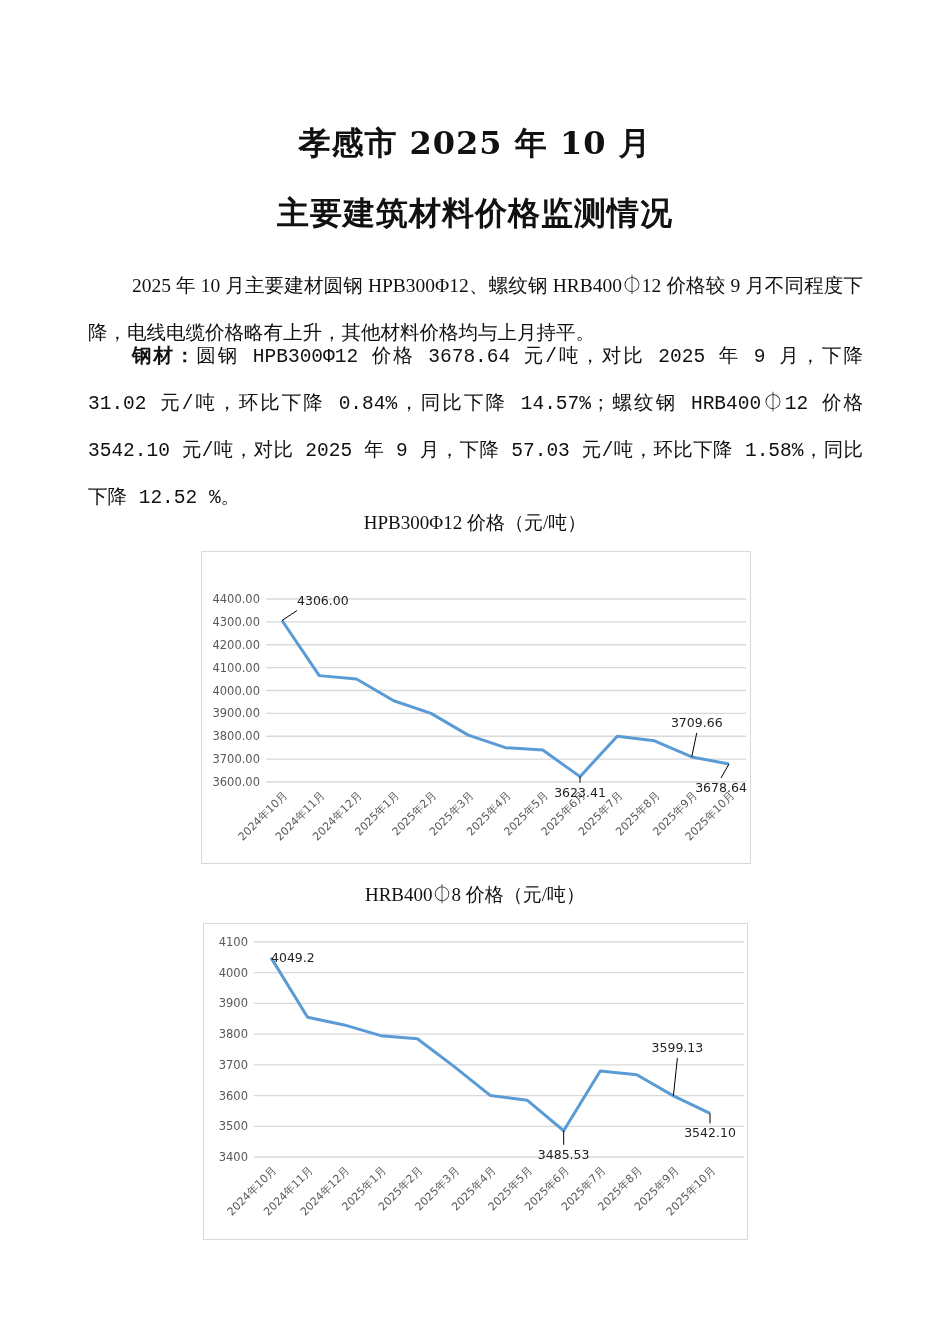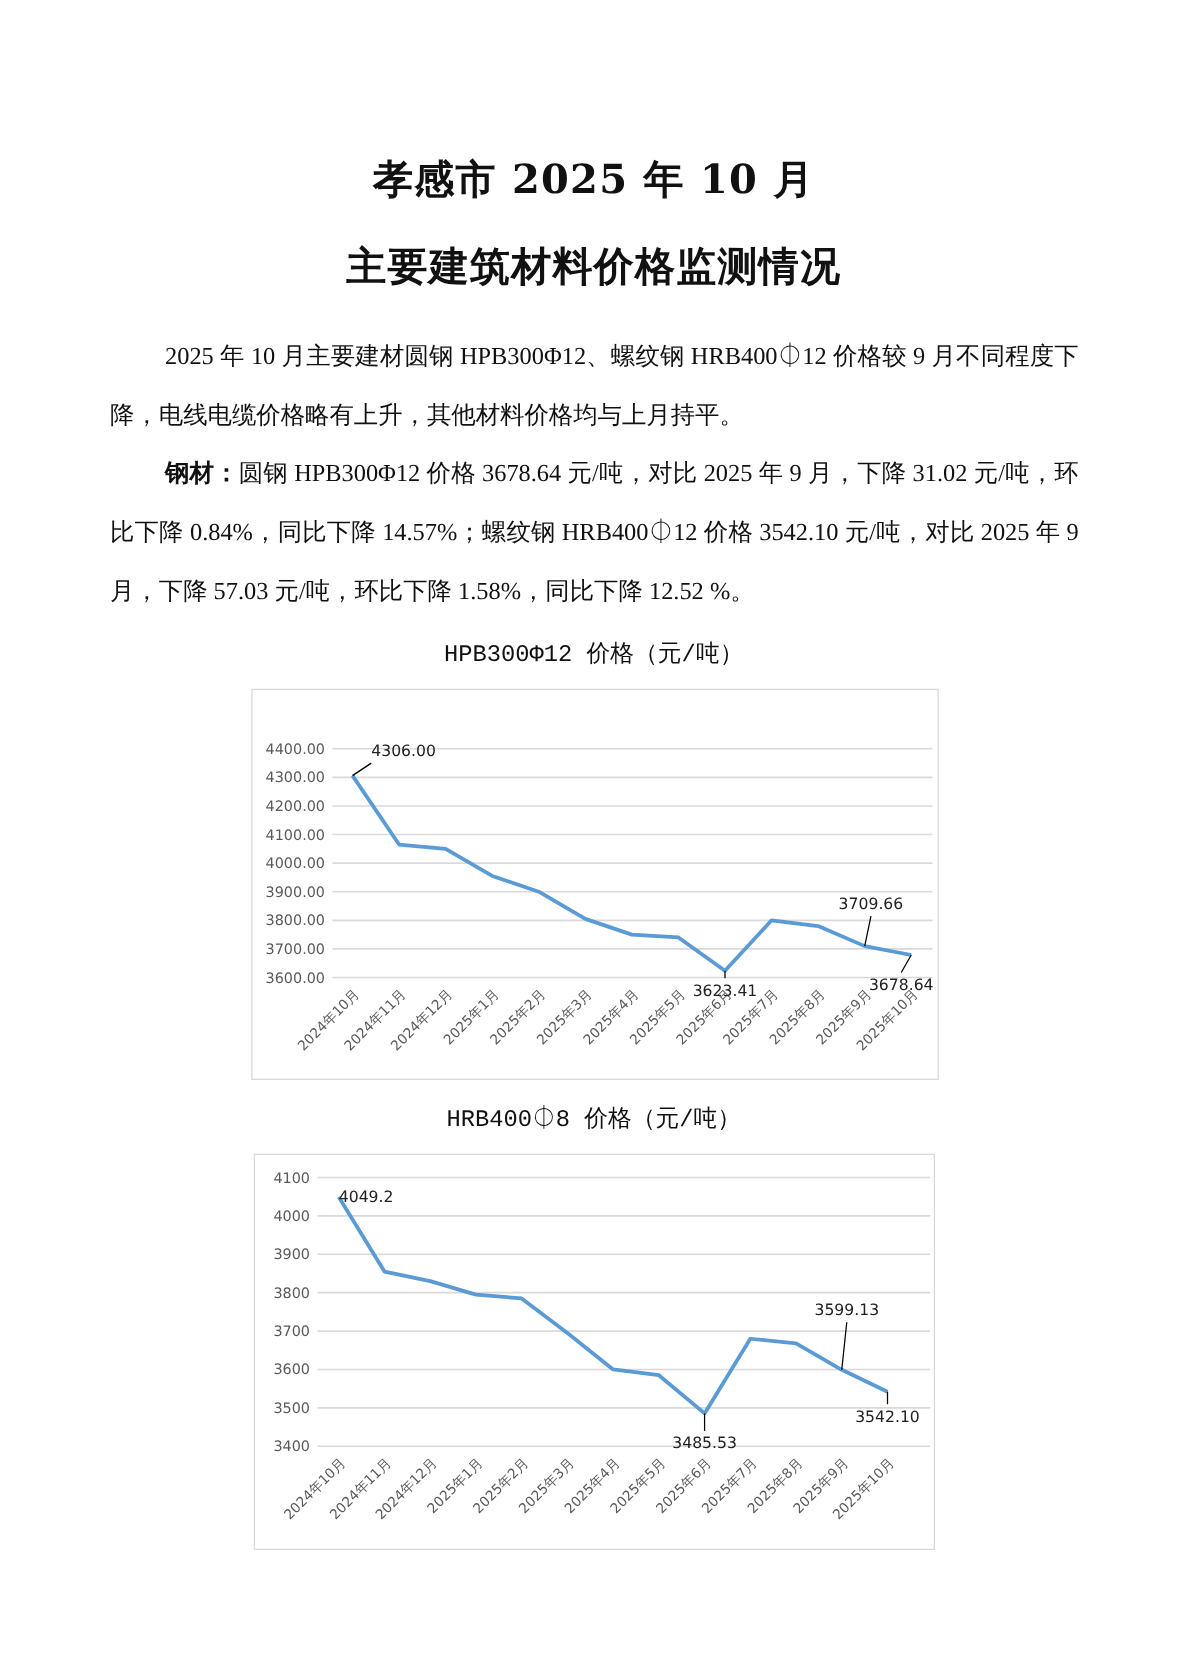--- a/index.html
+++ b/index.html
@@ -2,23 +2,23 @@
 <html><head>
 <meta charset="utf-8">
 <style>
   html, body { margin:0; padding:0; background:#ffffff; }
   body { width:950px; height:1344px; position:relative; overflow:hidden; font-family:"DejaVu Serif","Liberation Serif",serif; color:#111; }
   .title { position:absolute; left:0; width:950px; text-align:center; font-weight:bold; font-size:32px; letter-spacing:1px; font-family:"DejaVu Serif","Liberation Serif",serif; }
   .t1 { top:122px; }
   .t2 { top:172px;margin-top:20px; }
   .para { position:absolute; left:88px; width:775px; font-size:19.5px; line-height:47px; text-align:justify; font-family:"Liberation Serif","DejaVu Serif",serif; }
   .p1 { top:262px; text-indent:44px; }
-  .p2 { top:356px; text-indent:44px; }
+  .p2 { top:334px; text-indent:44px;font-family:Liberation Mono, monospace; }
   .p2 .lead { font-weight:bold; }
-  .chart-title { position:absolute; left:0; width:950px; text-align:center; font-size:19px; font-family:Liberation Mono, monospace; }
+  .chart-title { position:absolute; left:0; width:950px; text-align:center; font-size:19px; font-family:Liberation Serif, serif; }
   .ct1 { top:510px; }
   .ct2 { top:882px; }
   .chart-box { position:absolute; border:1px solid #d9d9d9; background:#fff; }
   .cb1 { left:201px; top:551px; width:548px; height:311px; }
   .cb2 { left:203px; top:923px; width:543px; height:315px; }
   svg text { font-family:"DejaVu Sans","Liberation Sans",sans-serif; }
 </style>
 </head>
 <body>
 

